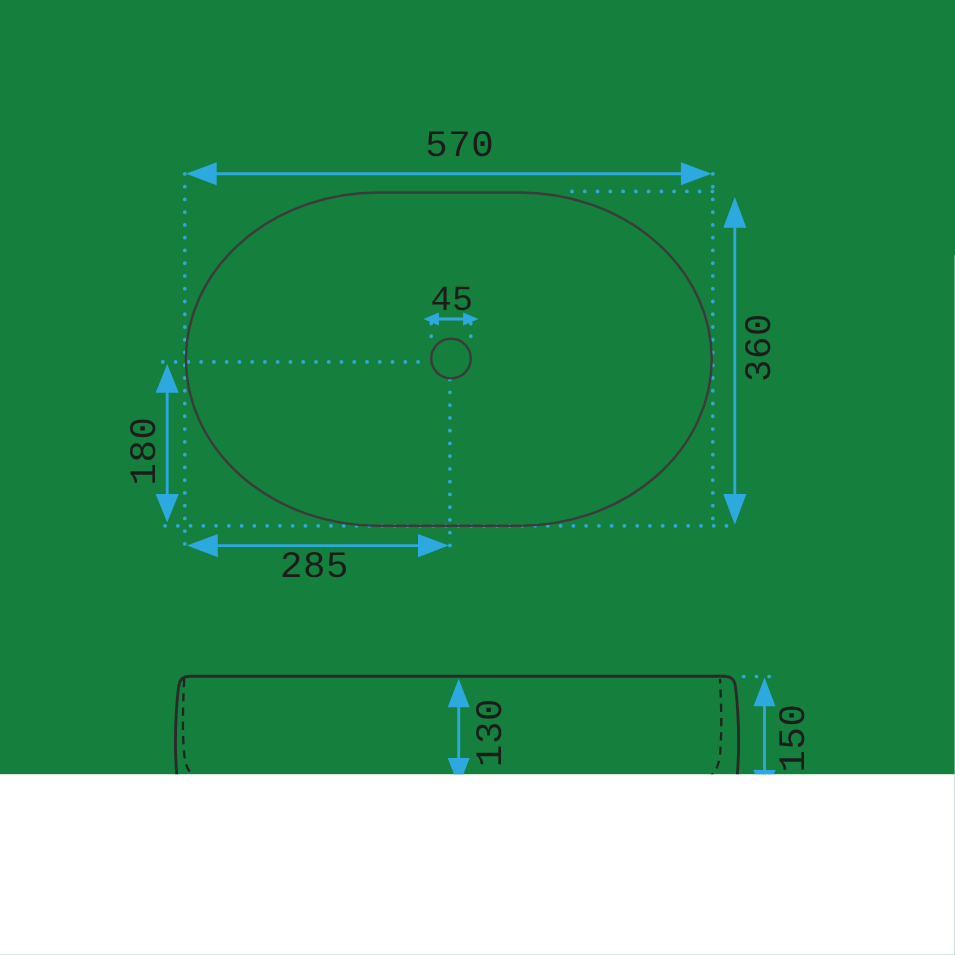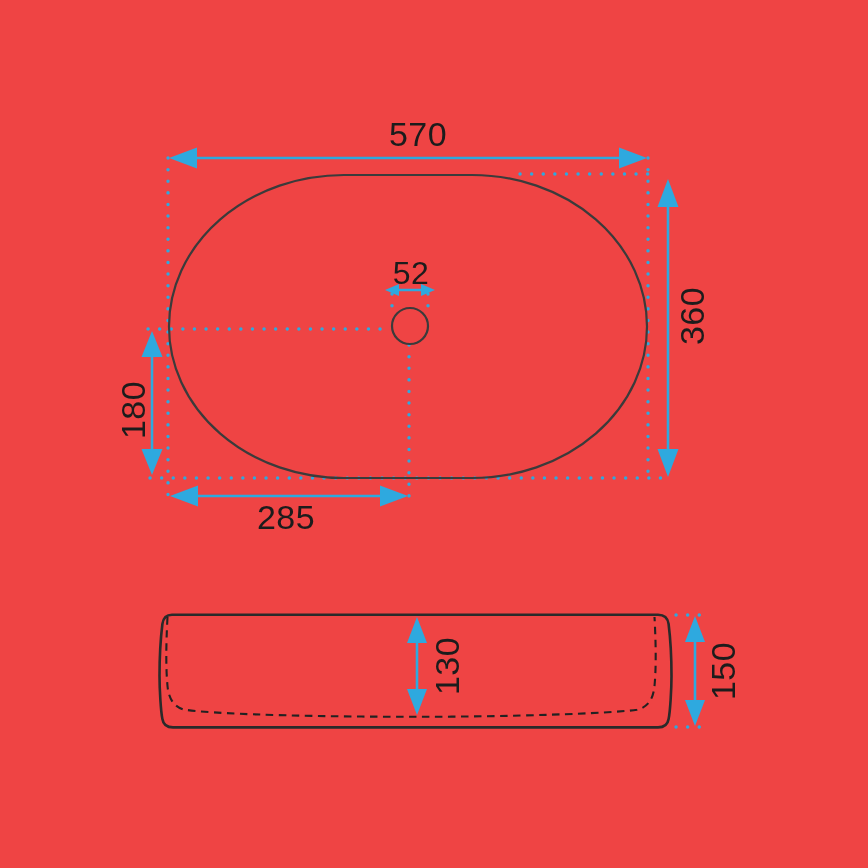--- a/index.html
+++ b/index.html
@@ -4,23 +4,23 @@
 <style>
   :root{
     --accent:#2EA9DF;
     --outline:#3B3B3B;
     --dash:#222222;
     --text:#1C1C1C;
   }
   html,body{margin:0;padding:0;background:#ffffff;}
   #stage{
     position:relative;
-    width:868px;height:868px;
-    background:#ef4444;
-    font-family:Liberation Sans, sans-serif;
+    width:868px;height:704px;
+    background:#15803d;
+    font-family:Liberation Mono, monospace;
     overflow:hidden;
   }
   #drawing{position:absolute;left:0;top:0;}
   .blue-line{stroke:var(--accent);stroke-width:2.6;fill:none;}
   .blue-fill{fill:var(--accent);stroke:none;}
   .dots{stroke:var(--accent);stroke-width:3.4;fill:none;stroke-dasharray:0.1 11.5;stroke-linecap:round;}
   .outline{stroke:var(--outline);stroke-width:2.2;fill:none;}
   .outline-heavy{stroke:#2A2A2A;stroke-width:2.6;fill:none;stroke-linejoin:round;}
   .dash{stroke:var(--dash);stroke-width:2.1;fill:none;stroke-dasharray:7.5 5.5;}
   .dim{
@@ -121,19 +121,19 @@
       <g>
         <line class="blue-line" x1="695" y1="636" x2="695" y2="704"></line>
         <polygon class="blue-fill" points="695,616 685,642 705,642"></polygon>
         <polygon class="blue-fill" points="695,726 685,700 705,700"></polygon>
       </g>
     </g>
   </svg>
 
   <div class="dim" style="left:418px;top:134px;">570</div>
   <div class="dim rot" style="left:692px;top:316px;">360</div>
-  <div class="dim small" style="left:411px;top:273px;">52</div>
+  <div class="dim small" style="left:411px;top:273px;">45</div>
   <div class="dim rot" style="left:133px;top:410px;">180</div>
   <div class="dim" style="left:286px;top:517px;text-align:right;">285</div>
   <div class="dim rot" style="left:447px;top:666px;">130</div>
   <div class="dim rot" style="left:723px;top:671px;">150</div>
 
 </div>
 
 </body></html>

